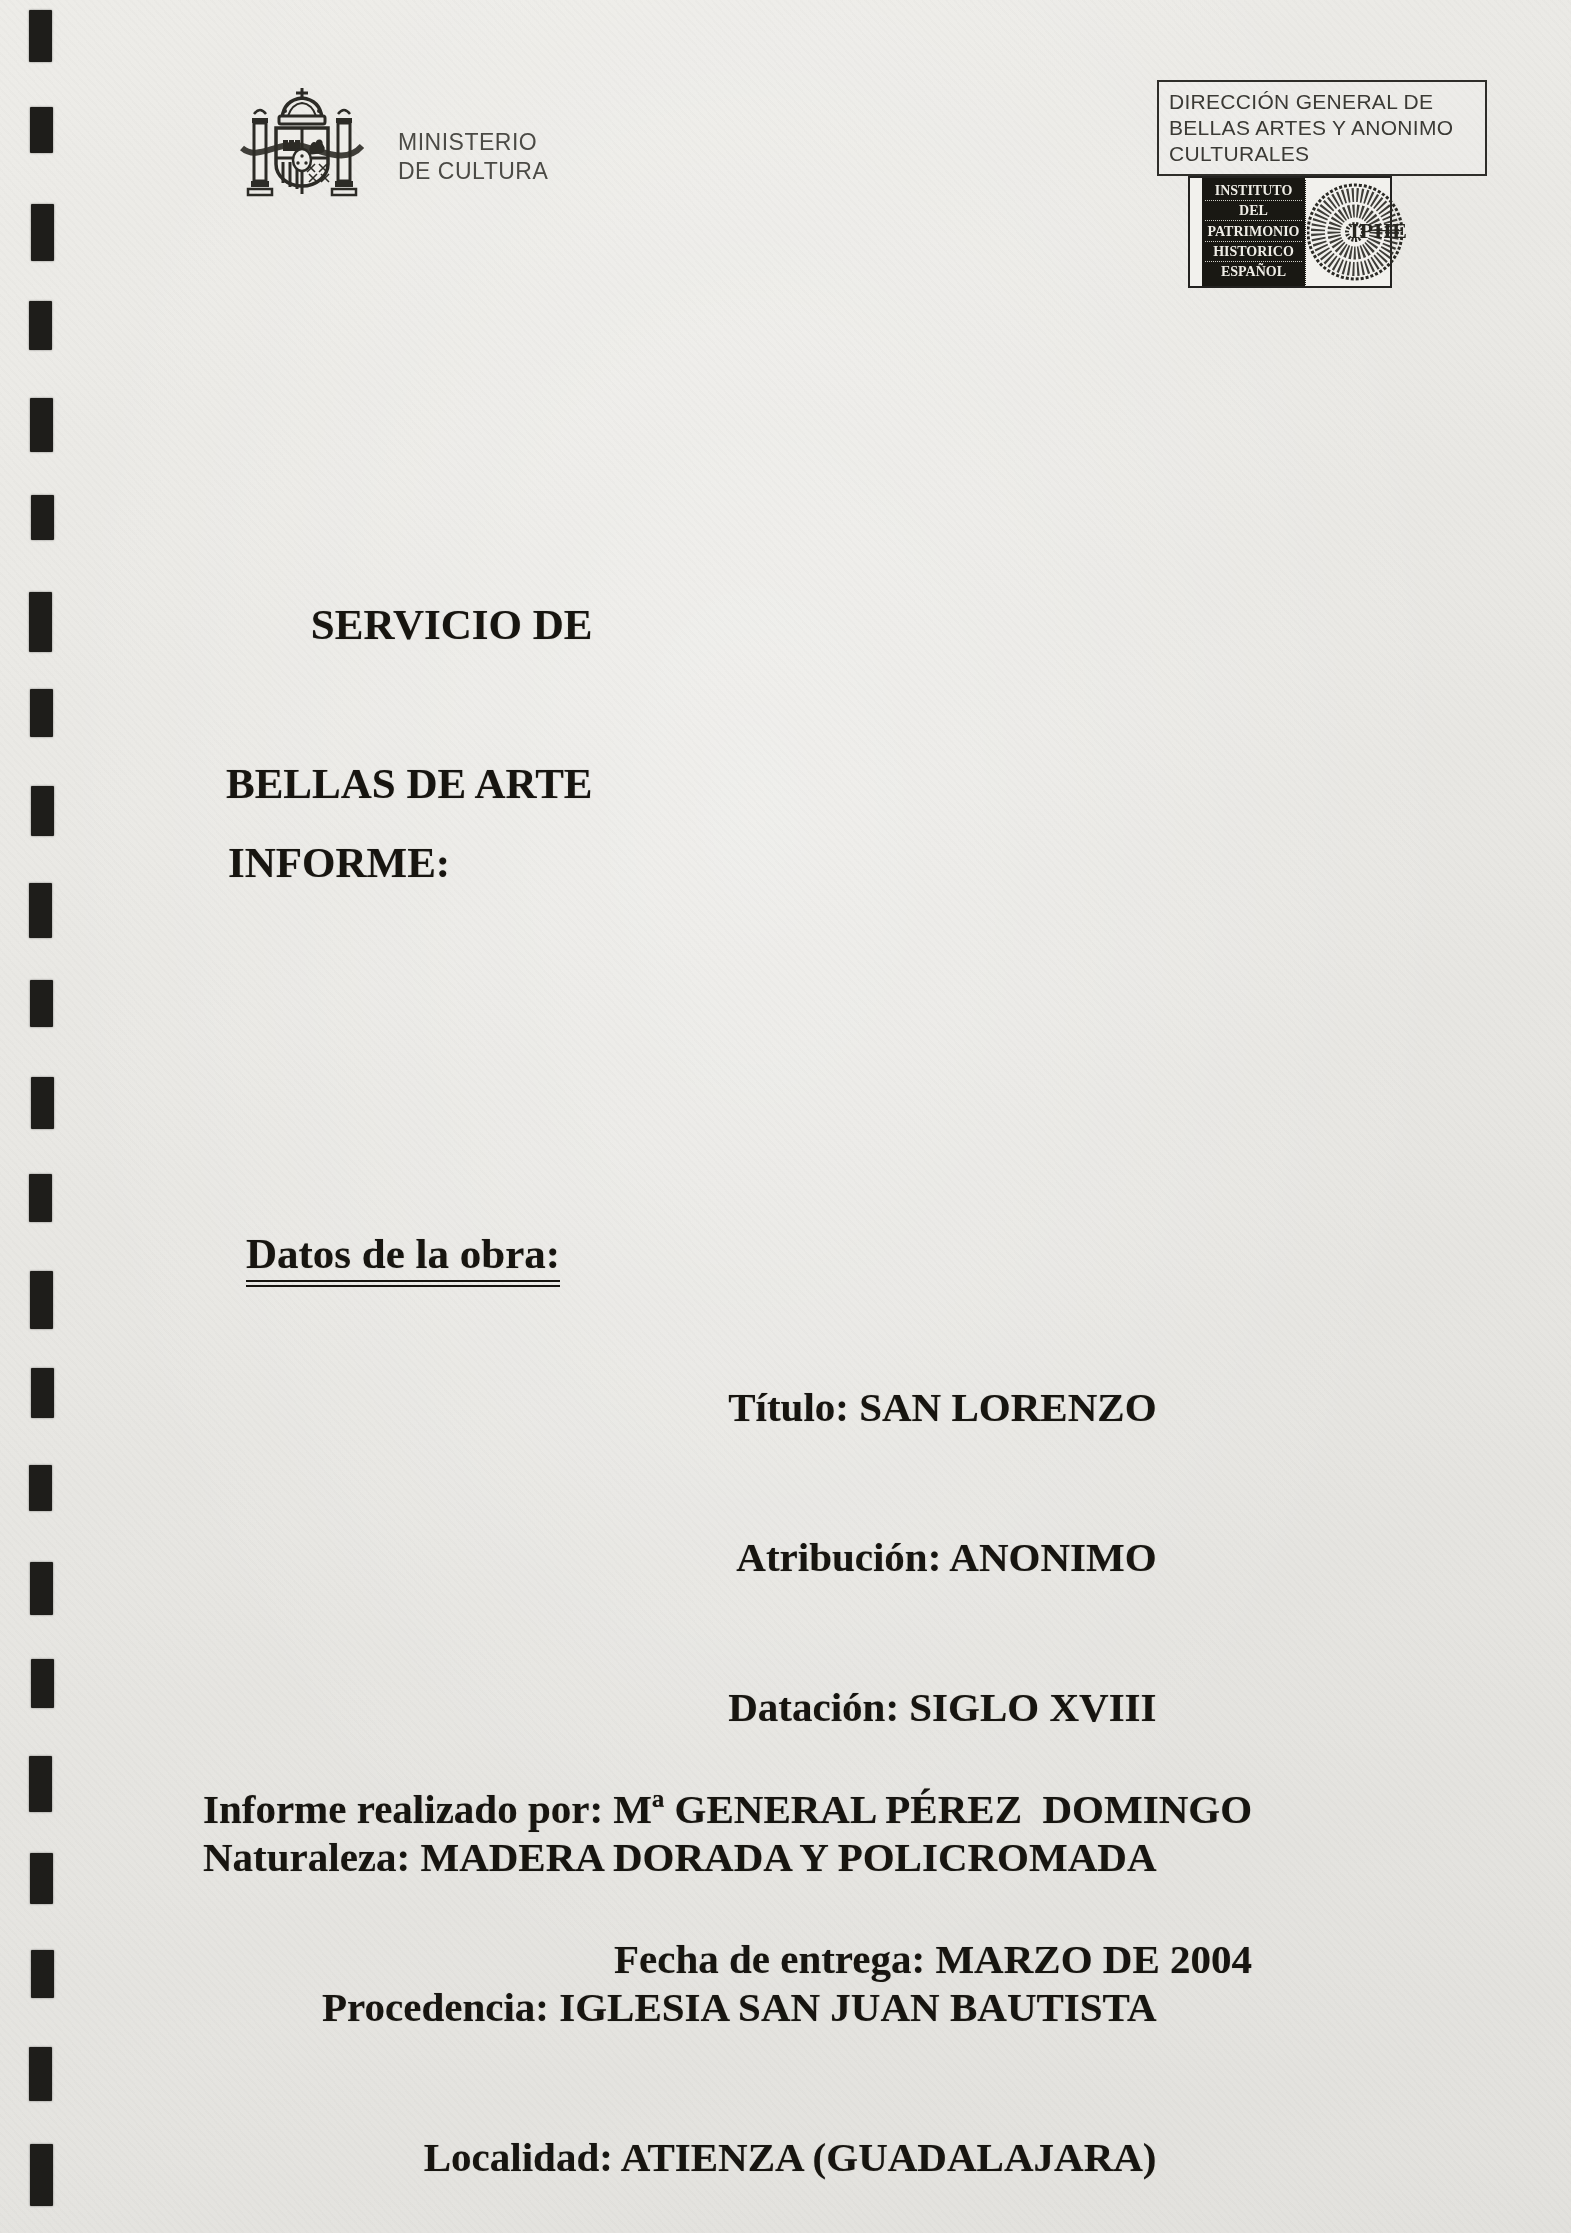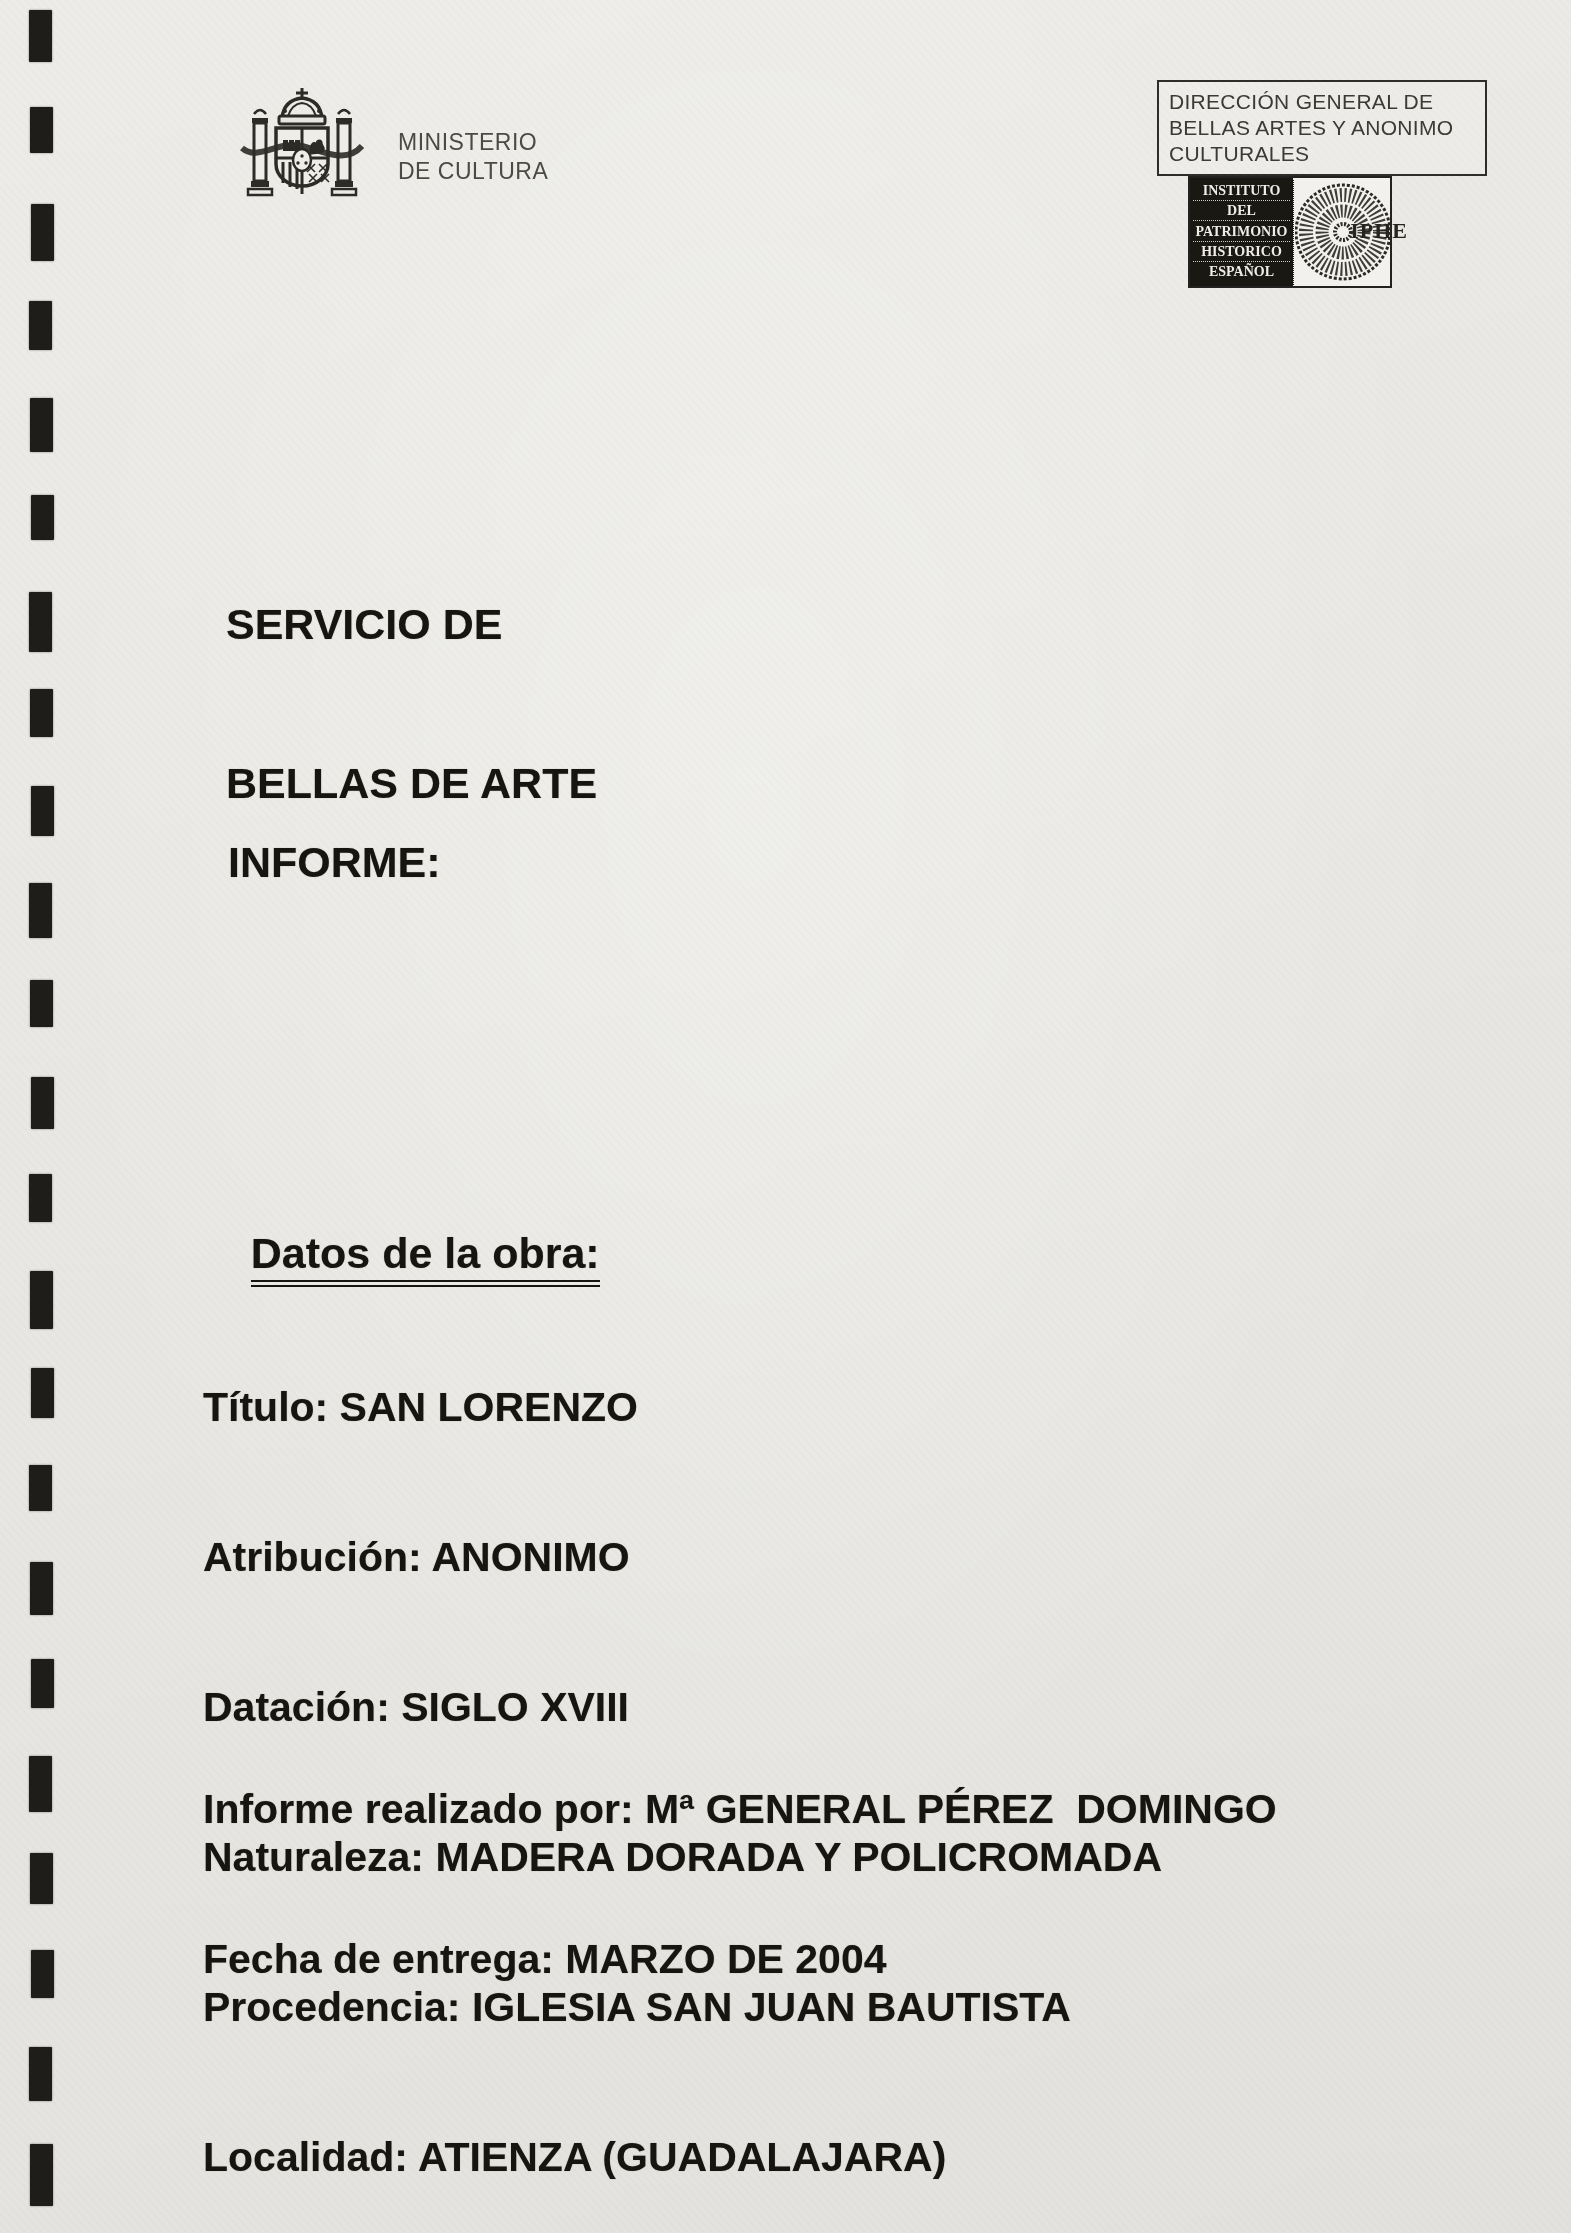--- a/index.html
+++ b/index.html
@@ -31,21 +31,21 @@
     font-size:23px; line-height:29px; color:#4b4a45; letter-spacing:0.5px;
   }
   .dg-box {
     position:absolute; left:1157px; top:80px; width:330px;
     border:2px solid #2e2d29; padding:7px 10px;
     font-size:21px; line-height:26px; color:#3b3a35; letter-spacing:0.3px;
     background:rgba(255,255,255,0.12);
   }
   .iphe {
     position:absolute; left:1188px; top:176px; width:204px; height:112px;
-    border:2px solid #232220; background:#f2f1ed; display:flex;
+    border:2px solid #232220; background:#f2f1ed; display:flex;padding-left:12px;
   }
   .iphe-panel {
     width:104px; background:#191813; color:#efede6;
     font-family:"Liberation Serif","DejaVu Serif",serif; font-weight:bold;
     font-size:14px; line-height:15px; text-align:center;
     display:flex; flex-direction:column; justify-content:space-between;
     padding:5px 3px; border-right:1px dotted #efede6;
   }
   .iphe-panel .l { border-bottom:1px dotted rgba(240,238,230,0.85); padding-bottom:2px; }
   .iphe-panel .l:last-child { border-bottom:none; }
@@ -53,23 +53,24 @@
   .iphe-seal svg { position:absolute; left:1px; top:2px; }
   .iphe-sealtext {
     position:absolute; right:-18px; top:40px;
     font-family:"Liberation Serif","DejaVu Serif",serif; font-weight:bold;
     font-size:22px; color:#26251f; letter-spacing:1px;
   }
 
   
   .serif {
     position:absolute;
-    font-family:Liberation Sans, sans-serif;
+    font-family:Liberation Serif, serif;
     font-weight:bold; color:#171510; white-space:pre-wrap;
     text-shadow:0 0 1px rgba(23,21,16,0.35);
+    text-align:right;
   }
   .service  { left:226px; top:492px;  font-size:43px; line-height:53px; }
   .informe  { left:228px; top:838px;  font-size:43px; }
   .registro { left:228px; top:932px;  font-size:43px; }
   .section-h{ left:203px; top:1180px; font-size:43px; }
   .section-h span { display:inline-block; padding-bottom:2px; border-bottom:7px double #171510; }
   .fields   { left:203px; top:1282px; font-size:41px; line-height:50px; }
   .author-block { left:203px; top:1684px; font-size:41px; line-height:50px; }
 </style>
 </head>

